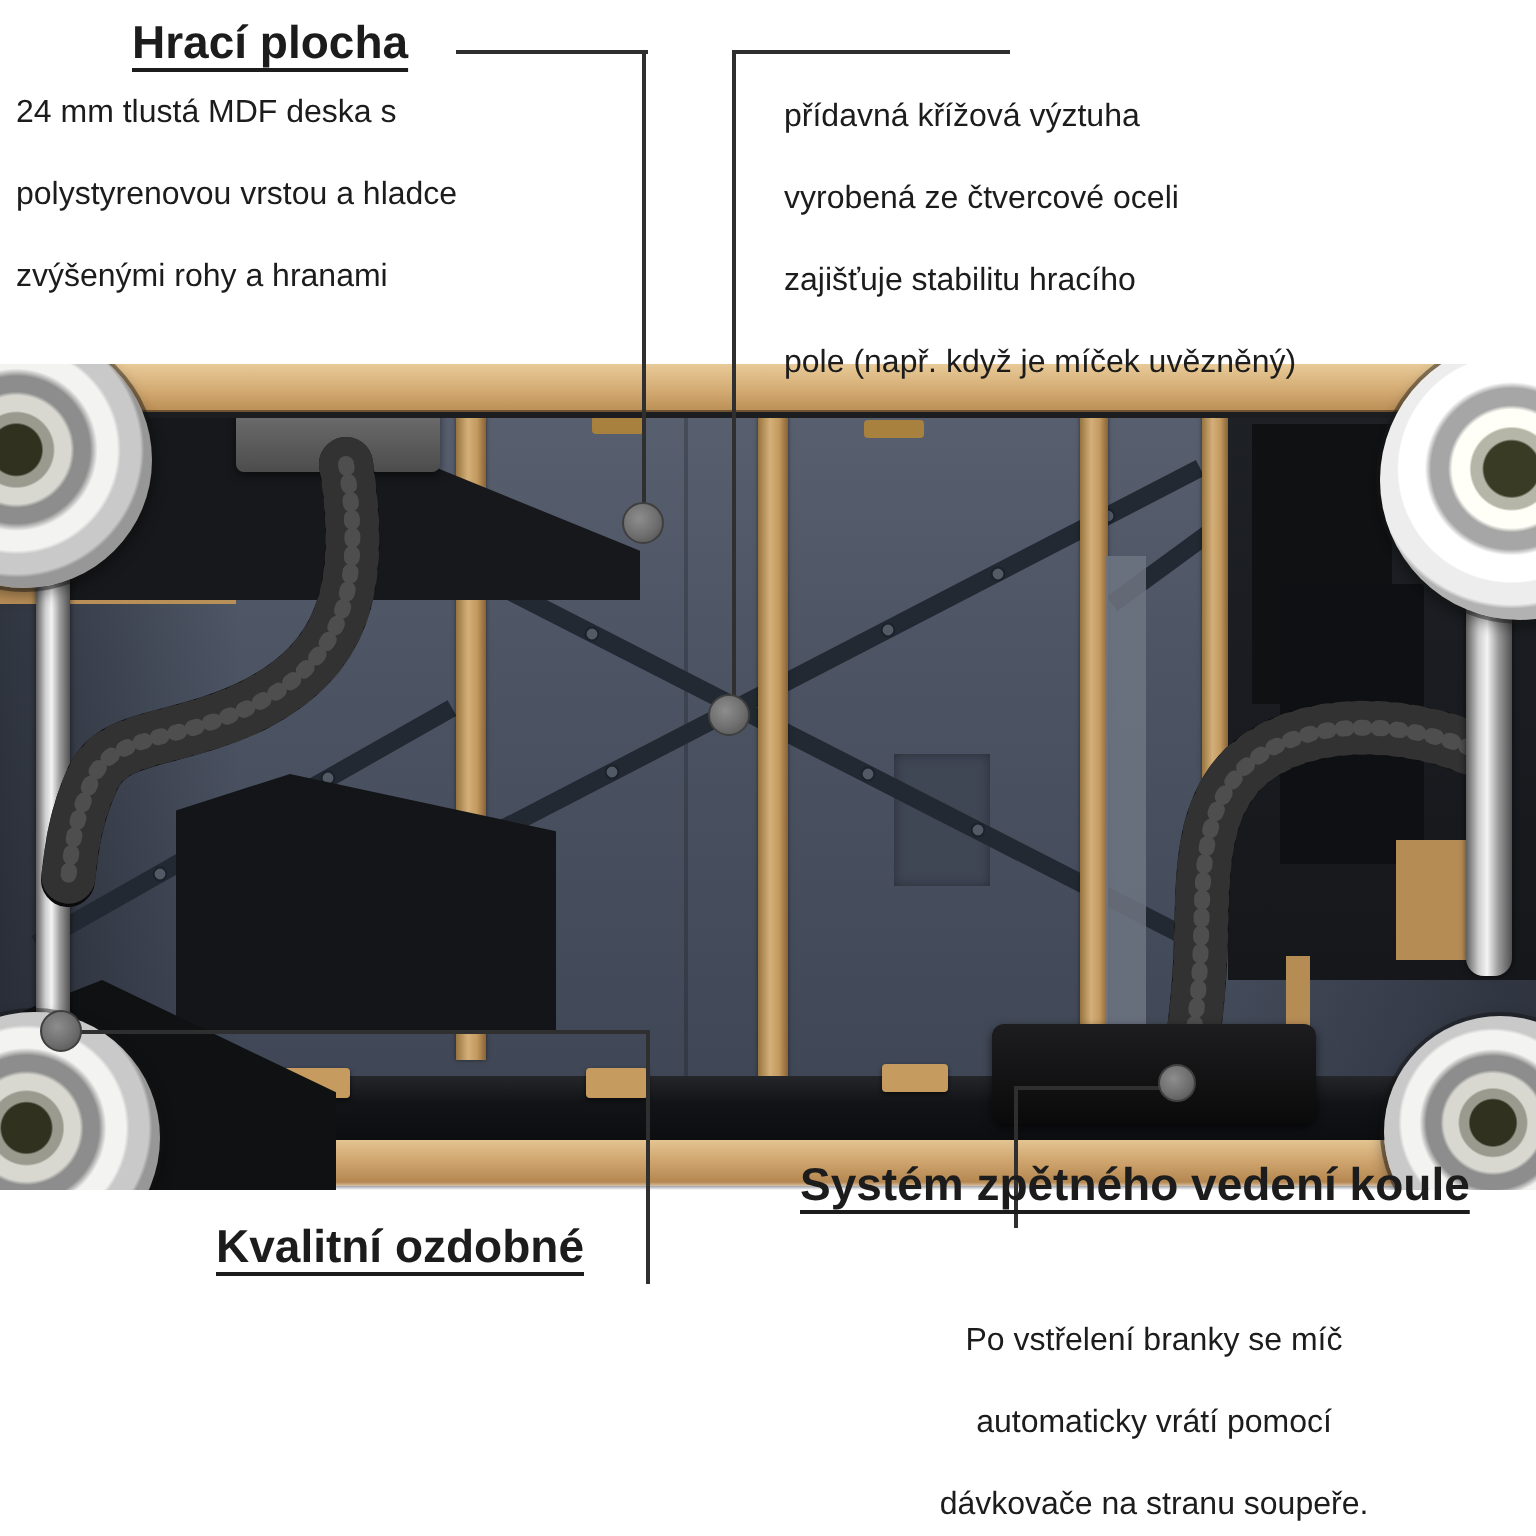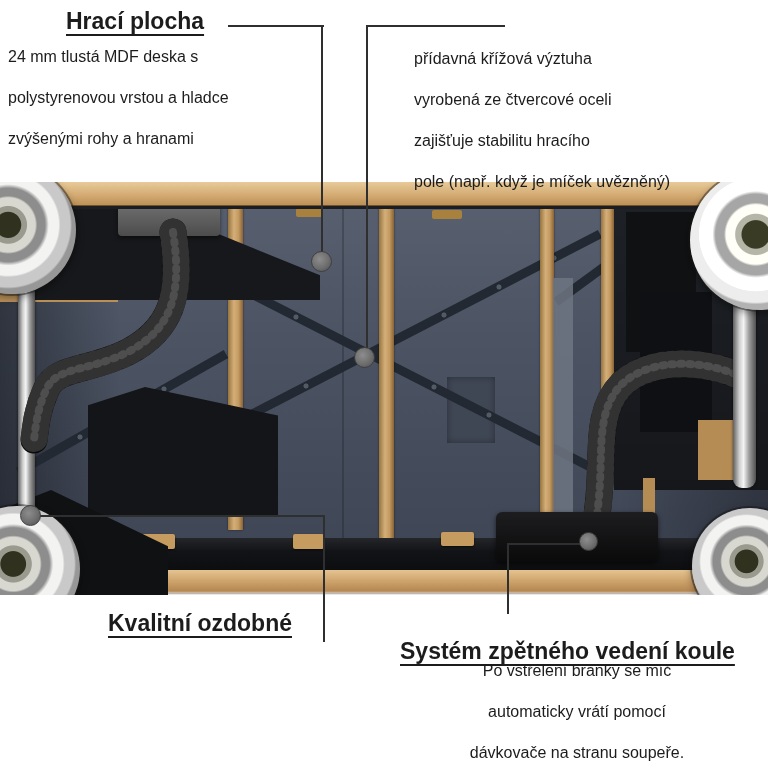--- a/index.html
+++ b/index.html
@@ -170,25 +170,25 @@
 
   <div class="abs leader" style="left:508px;top:543px;width:76px;height:2px;"></div>
   <div class="abs leader" style="left:507px;top:543px;width:2px;height:71px;"></div>
   <div class="abs dot" style="left:579px;top:532px;width:19px;height:19px;"></div>
 
   <div class="abs callout-heading" style="left:66px;top:8px;">Hrací plocha</div>
   <div class="abs callout-body" style="left:8px;top:36px;">24 mm tlustá MDF deska s
 polystyrenovou vrstou a hladce
 zvýšenými rohy a hranami</div>
 
-  <div class="abs callout-body" style="left:392px;top:38px;margin-left:22px;">přídavná křížová výztuha
+  <div class="abs callout-body" style="left:392px;top:38px;">přídavná křížová výztuha
 vyrobená ze čtvercové oceli
 zajišťuje stabilitu hracího
 pole (např. když je míček uvězněný)</div>
 
   <div class="abs callout-heading" style="left:108px;top:610px;">Kvalitní ozdobné</div>
 
-  <div class="abs callout-heading" style="left:400px;top:638px;">Systém zpětného vedení koule</div>
+  <div class="abs callout-heading" style="left:400px;top:579px;">Systém zpětného vedení koule</div>
   <div class="abs callout-body" style="left:390px;top:650px;width:374px;text-align:center;">Po vstřelení branky se míč
 automaticky vrátí pomocí
 dávkovače na stranu soupeře.</div>
 
 </div>
 
 </body></html>

